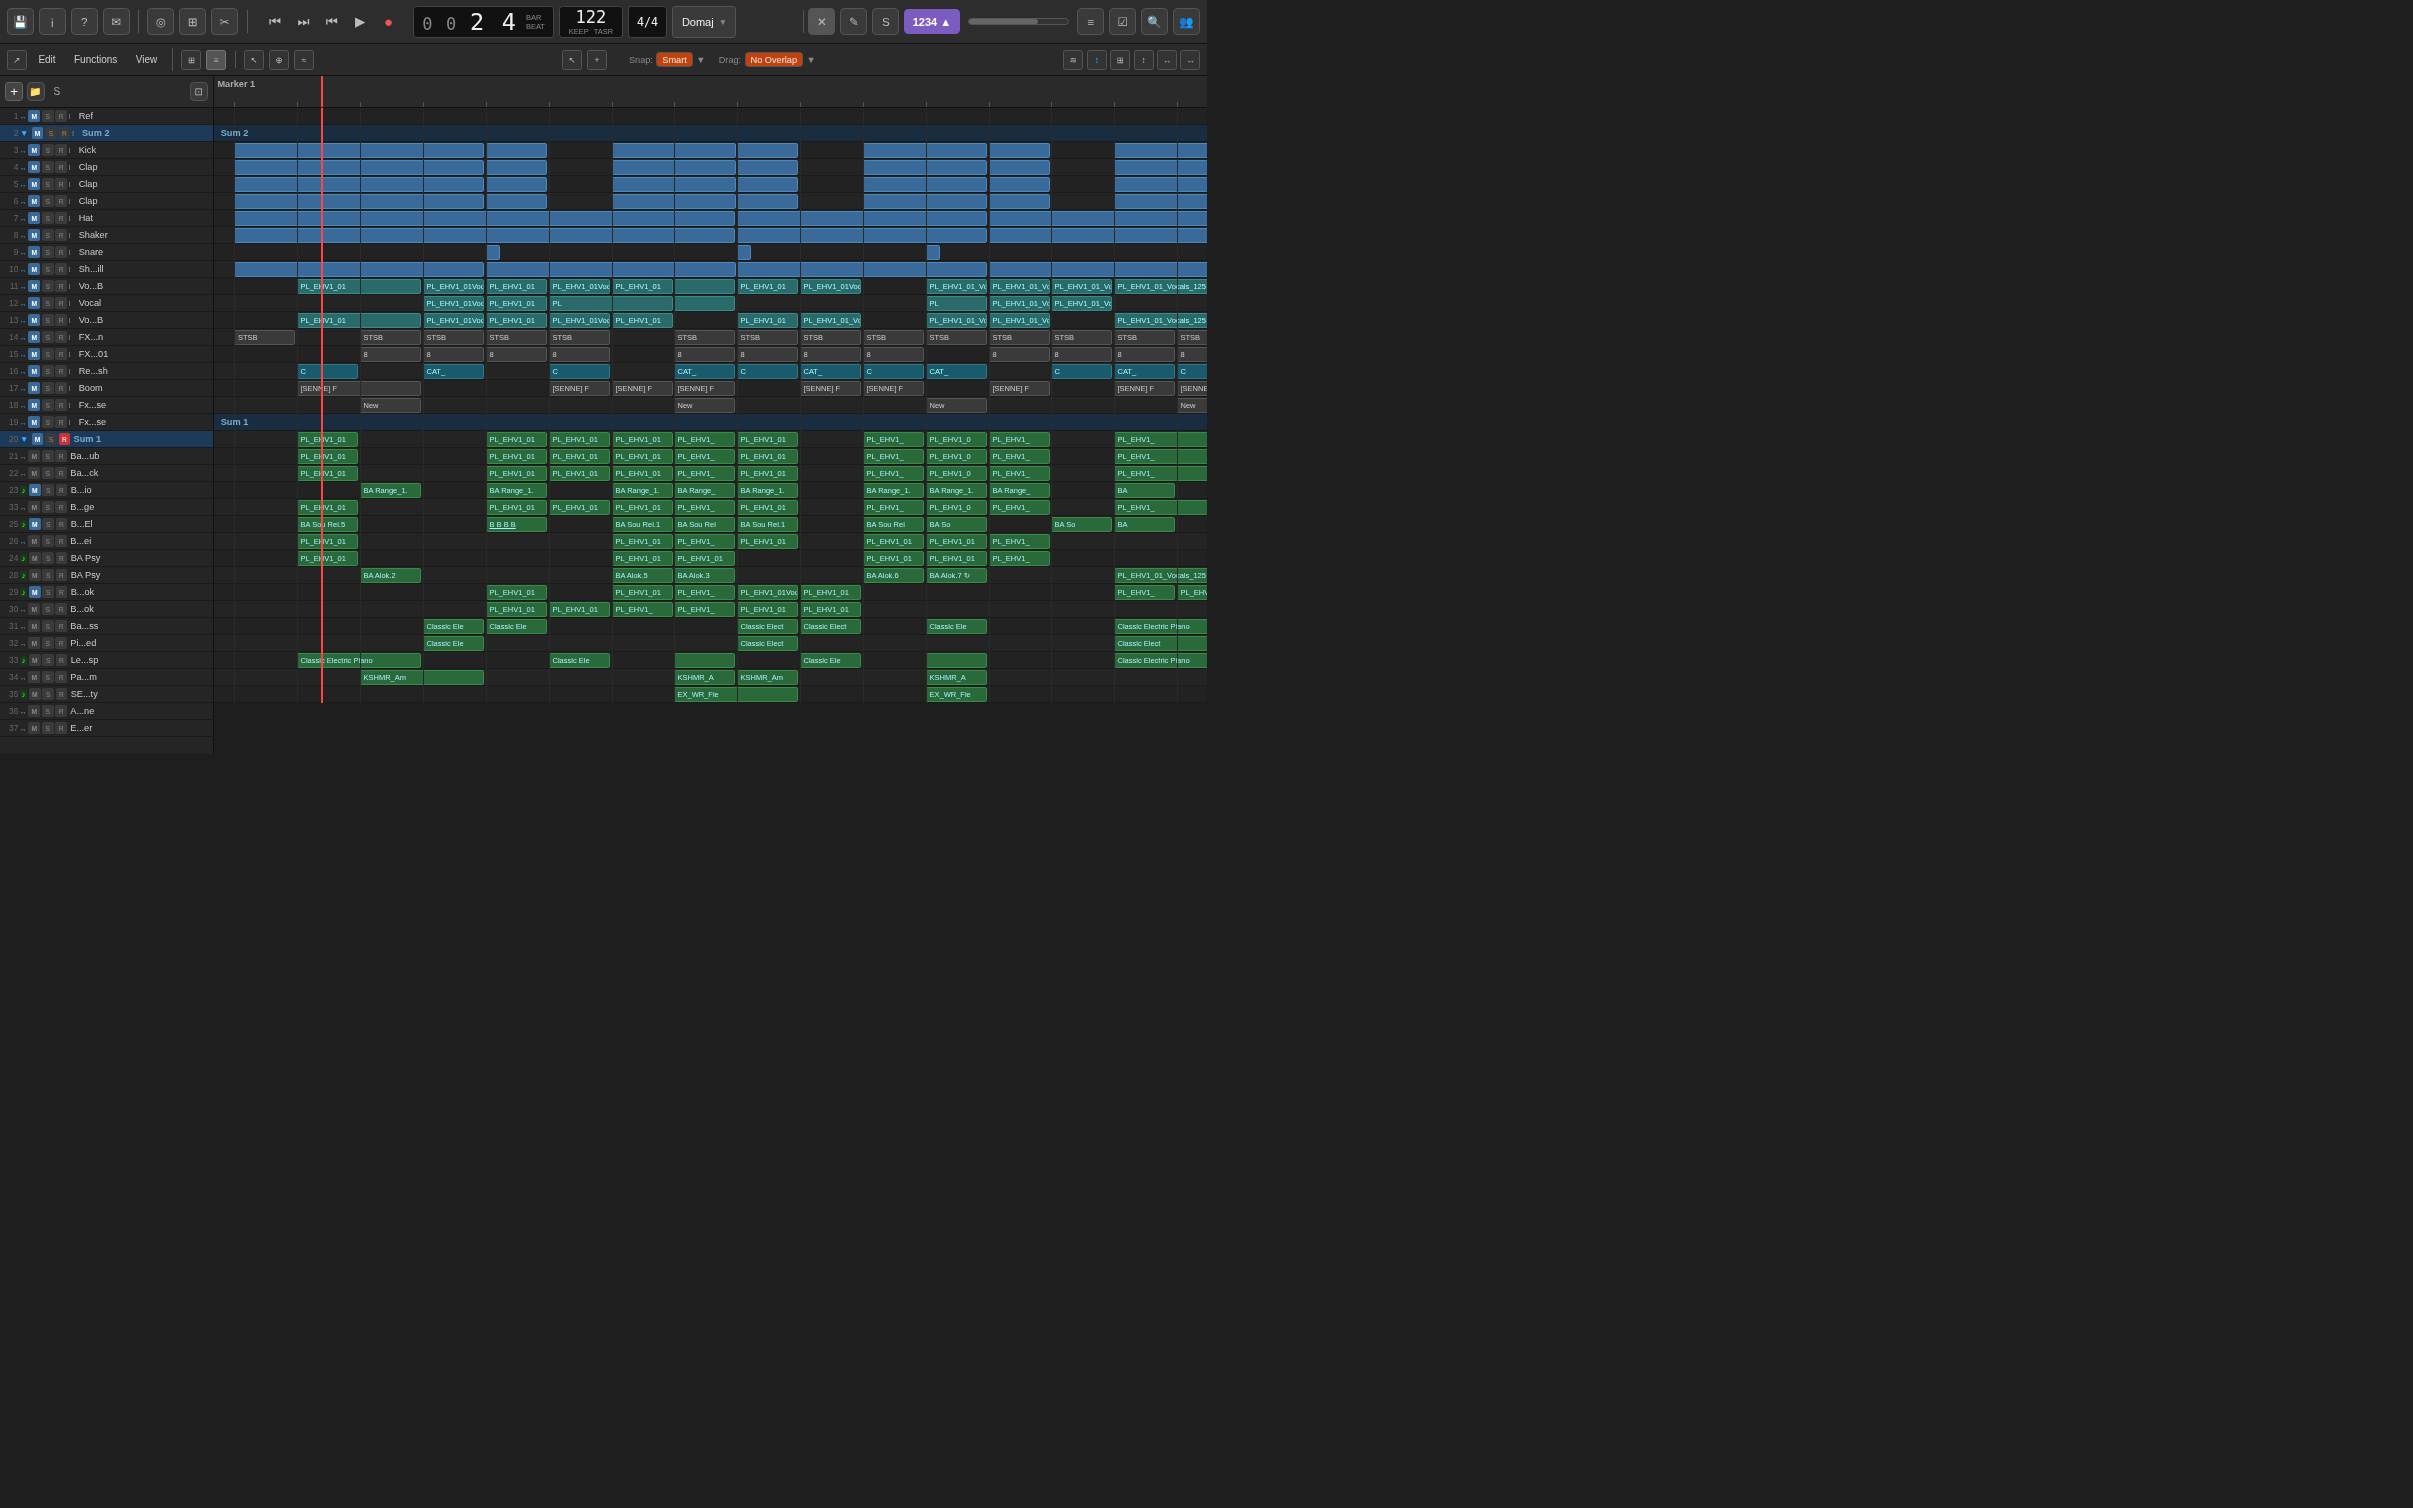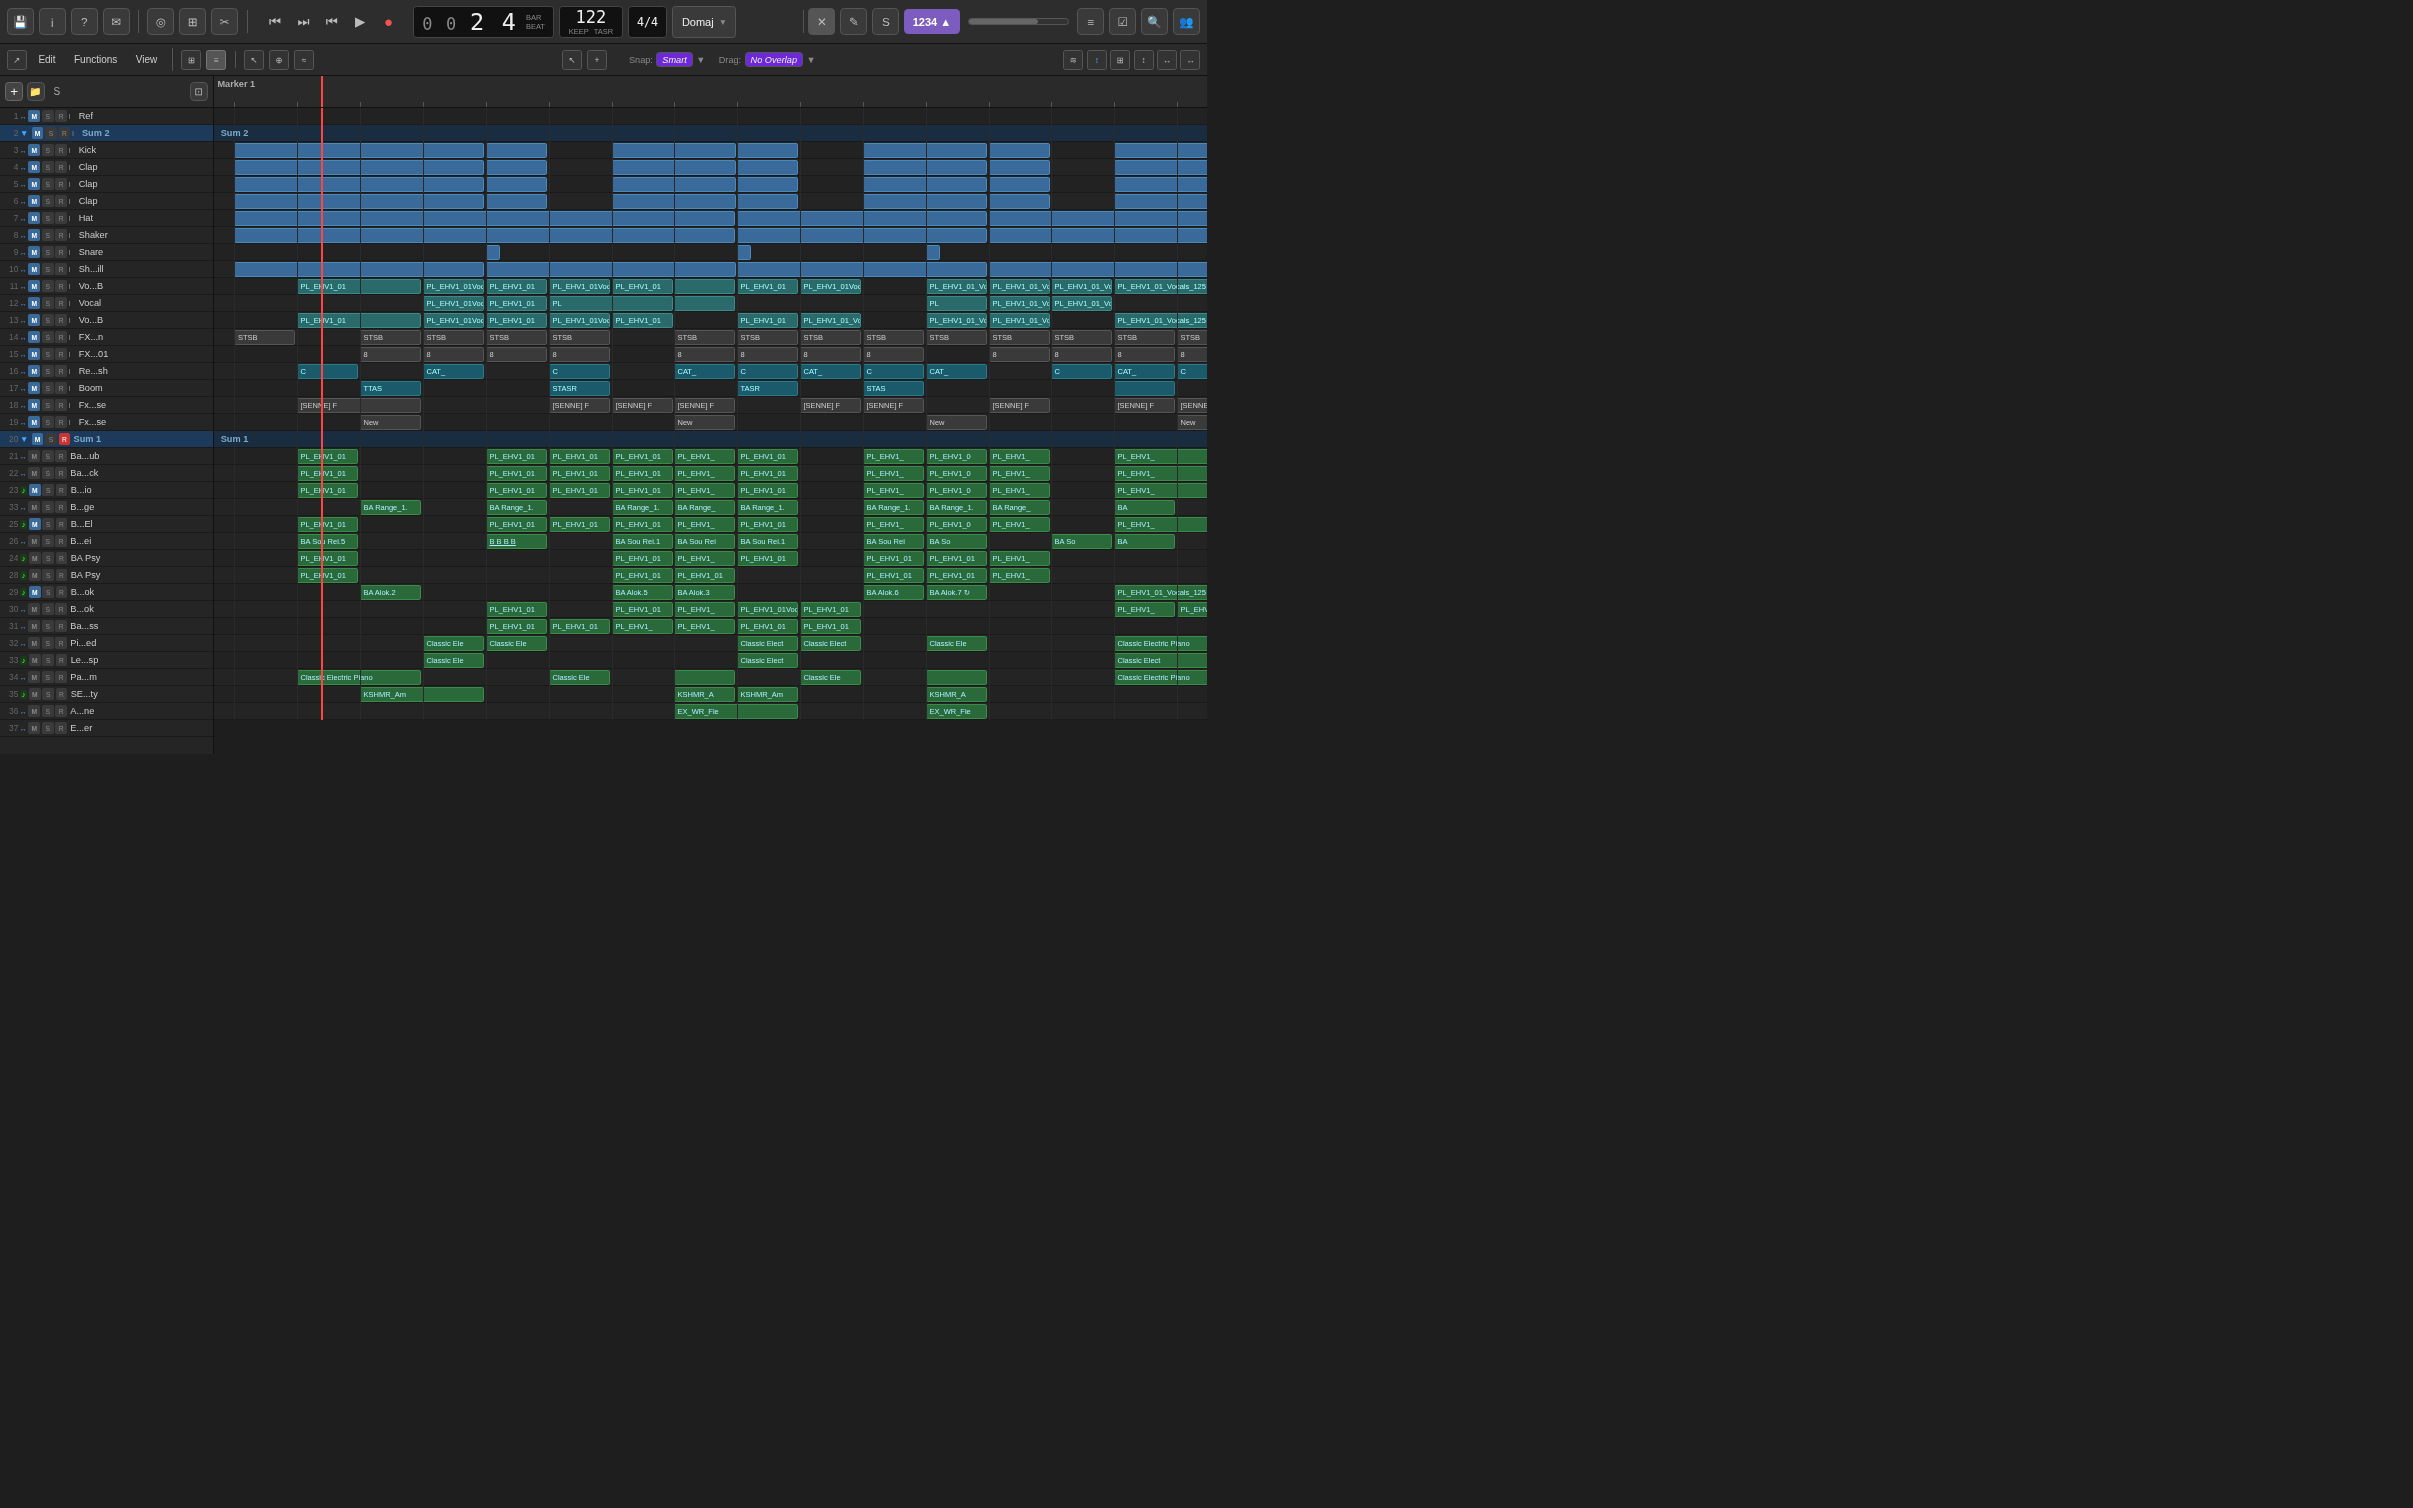--- a/index.html
+++ b/index.html
@@ -108,23 +108,23 @@
       gap: 5px;
     }
     .menu-item {
       padding: 2.5px 6.7px;
       background: none; border: none; color: #ccc;
       cursor: pointer; font-size: 10px;
       border-radius: 3.4px;
     }
     .snap-label { color: #888; font-size: 9.2px; }
     .snap-value {
-      background: #6d28d9; border: 0.8px solid #555;
+      background: #c2410c; border: 0.8px solid #555;
       border-radius: 3.4px; padding: 1.7px 5px;
-      color: #eee; font-size: 9.2px; font-style: italic;
+      color: #eee; font-size: 9.2px;
     }
     .drag-label { color: #888; font-size: 9.2px; }
     .toolbar2-right { margin-left: auto; display: flex; align-items: center; gap: 3.4px; }
     .view-btn {
       width: 20px; height: 20px;
       background: #333; border: 0.8px solid #555;
       border-radius: 2.5px; display: flex; align-items: center; justify-content: center;
       color: #bbb; font-size: 8.4px; cursor: pointer;
     }
 
@@ -953,27 +953,20 @@
             <div class="clip clip-cyan" style="left: 209px; width: 61px;">CAT_</div>
             <div class="clip clip-cyan" style="left: 335px; width: 61px;">C</div>
             <div class="clip clip-cyan" style="left: 460px; width: 61px;">CAT_</div>
             <div class="clip clip-cyan" style="left: 523px; width: 61px;">C</div>
             <div class="clip clip-cyan" style="left: 586px; width: 61px;">CAT_</div>
             <div class="clip clip-cyan" style="left: 649px; width: 61px;">C</div>
             <div class="clip clip-cyan" style="left: 712px; width: 61px;">CAT_</div>
             <div class="clip clip-cyan" style="left: 837px; width: 61px;">C</div>
             <div class="clip clip-cyan" style="left: 900px; width: 61px;">CAT_</div>
             <div class="clip clip-cyan" style="left: 963px; width: 53px;">C</div>
-          </div>
-          <div class="content-row" style="height: 17px;">
-            <div class="clip clip-cyan" style="left: 146px; width: 61px;">TTAS</div>
-            <div class="clip clip-cyan" style="left: 335px; width: 61px;">STASR</div>
-            <div class="clip clip-cyan" style="left: 523px; width: 61px;">TASR</div>
-            <div class="clip clip-cyan" style="left: 649px; width: 61px;">STAS</div>
-            <div class="clip clip-cyan" style="left: 900px; width: 61px;"></div>
           </div>
           <div class="content-row" style="height: 17px;">
             <div class="clip clip-gray" style="left: 83px; width: 124px;">[SENNE] F</div>
             <div class="clip clip-gray" style="left: 335px; width: 61px;">[SENNE] F</div>
             <div class="clip clip-gray" style="left: 398px; width: 61px;">[SENNE] F</div>
             <div class="clip clip-gray" style="left: 460px; width: 61px;">[SENNE] F</div>
             <div class="clip clip-gray" style="left: 586px; width: 61px;">[SENNE] F</div>
             <div class="clip clip-gray" style="left: 649px; width: 61px;">[SENNE] F</div>
             <div class="clip clip-gray" style="left: 775px; width: 61px;">[SENNE] F</div>
             <div class="clip clip-gray" style="left: 900px; width: 61px;">[SENNE] F</div>

